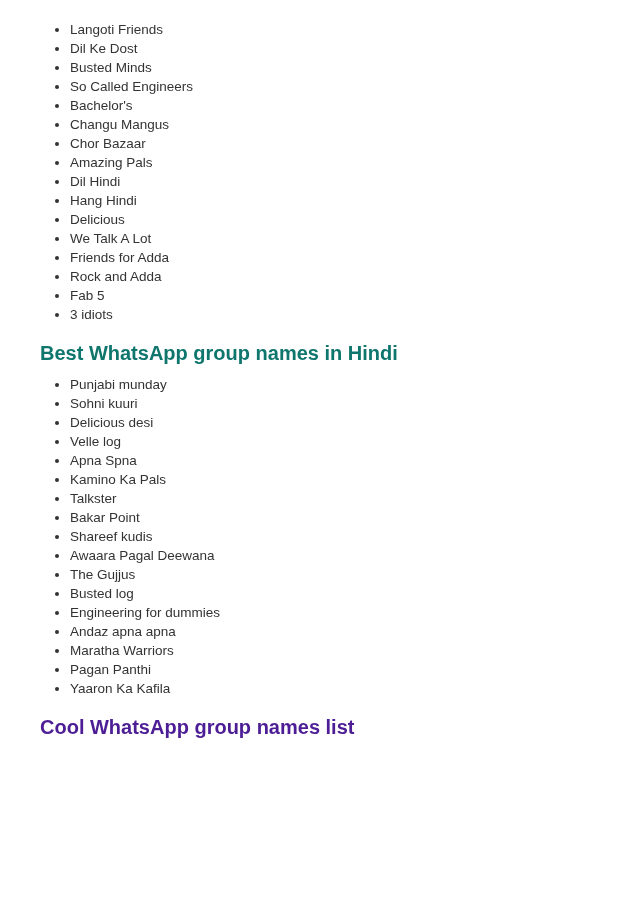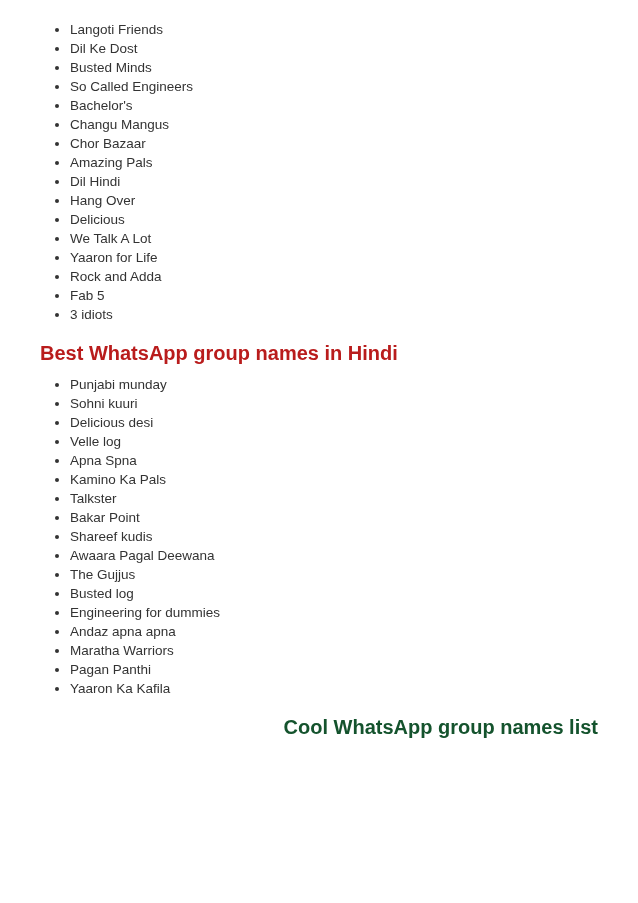--- a/index.html
+++ b/index.html
@@ -25,50 +25,49 @@
       margin-bottom: 10px;
     }
     ul li {
       padding: 2px 0;
       font-size: 13.5px;
       color: #333;
     }
     h2 {
       font-size: 20px;
       font-weight: bold;
-      color: #b91c1c;
+      color: #0f766e;
       margin: 18px 0 10px 0;
     }
     h3 {
       font-size: 20px;
       font-weight: bold;
-      color: #14532d;
+      color: #4c1d95;
       margin: 18px 0 10px 0;
-      text-align: right;
     }
   </style>
 </head>
 <body>
 
 <div>
   <div class="list-section">
     <ul>
     <li>Langoti Friends</li>
         <li>Dil Ke Dost</li>
         <li>Busted Minds</li>
         <li>So Called Engineers</li>
         <li>Bachelor's</li>
         <li>Changu Mangus</li>
         <li>Chor Bazaar</li>
         <li>Amazing Pals</li>
         <li>Dil Hindi</li>
-        <li>Hang Over</li>
+        <li>Hang Hindi</li>
         <li>Delicious</li>
         <li>We Talk A Lot</li>
-        <li>Yaaron for Life</li>
+        <li>Friends for Adda</li>
         <li>Rock and Adda</li>
         <li>Fab 5</li>
         <li>3 idiots</li>
       </ul>
   </div>
 
   <h2>Best WhatsApp group names in Hindi</h2>
 
   <div class="list-section">
     <ul>

